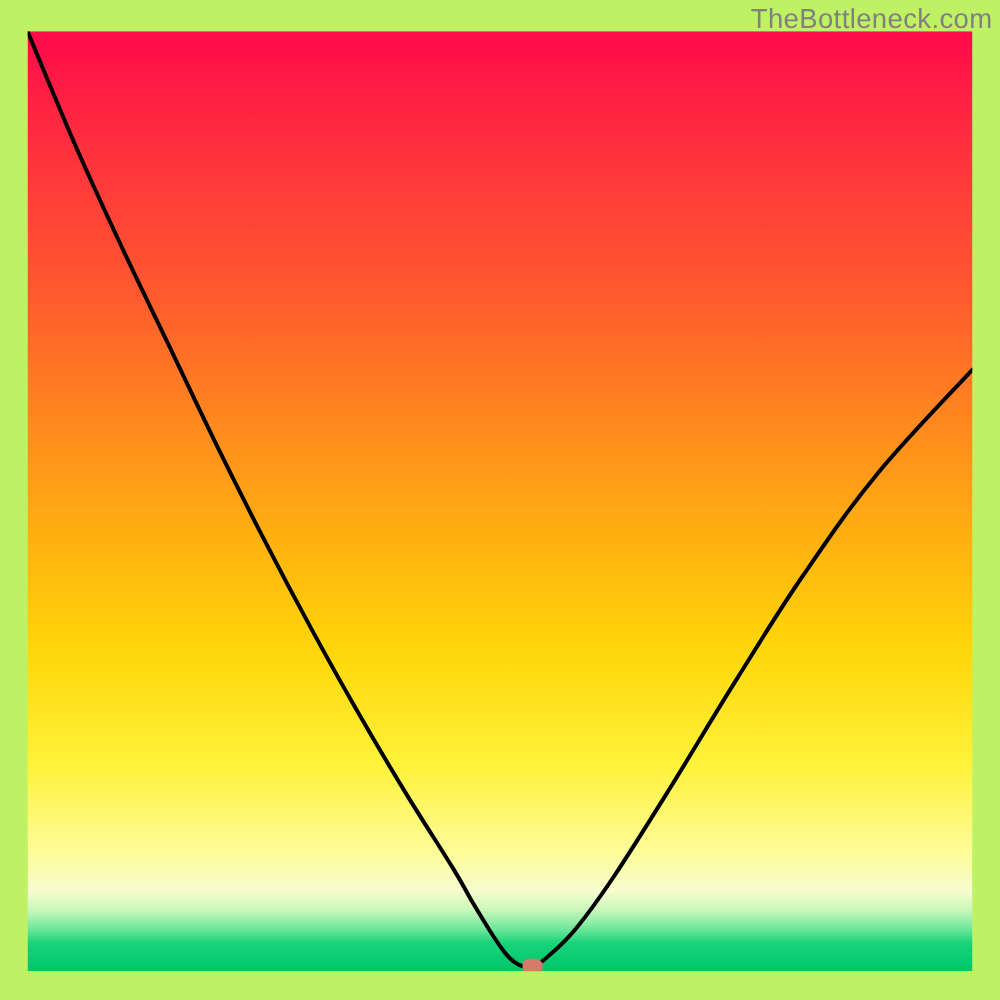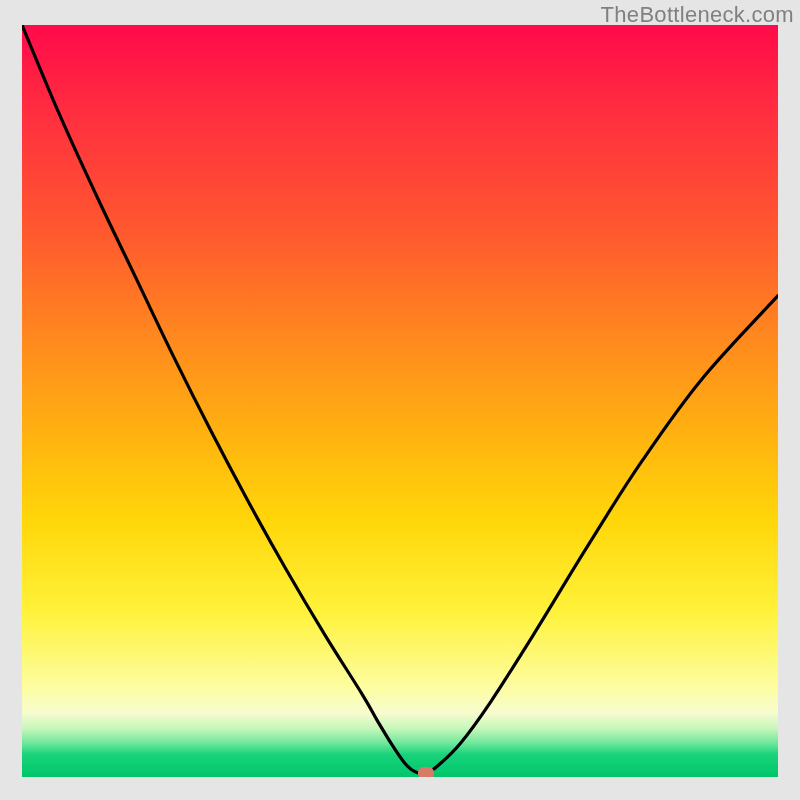--- a/index.html
+++ b/index.html
@@ -8,21 +8,21 @@
     width: 800px;
     height: 800px;
     background: #000;
     font-family: Arial, Helvetica, sans-serif;
     overflow: hidden;
   }
   .wrap {
     position: relative;
     width: 800px;
     height: 800px;
-    background: #e5e5e5;
+    background: #bef264;
   }
   .watermark {
     position: absolute;
     top: 2px;
     right: 6px;
     color: #808080;
     font-size: 22px;
     font-weight: 500;
     letter-spacing: 0.3px;
     z-index: 5;

